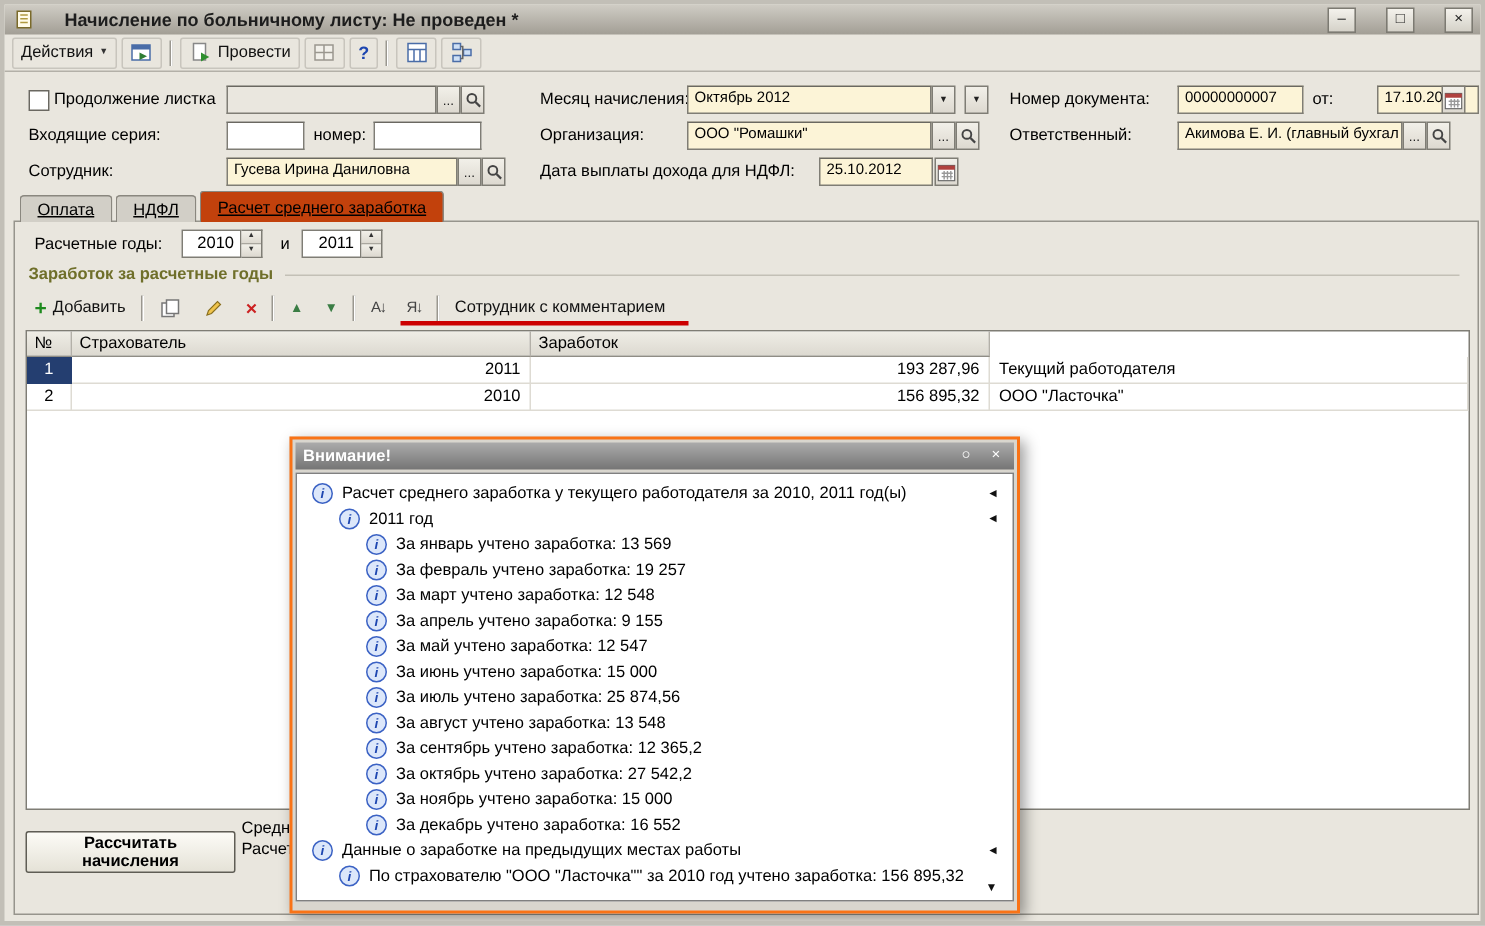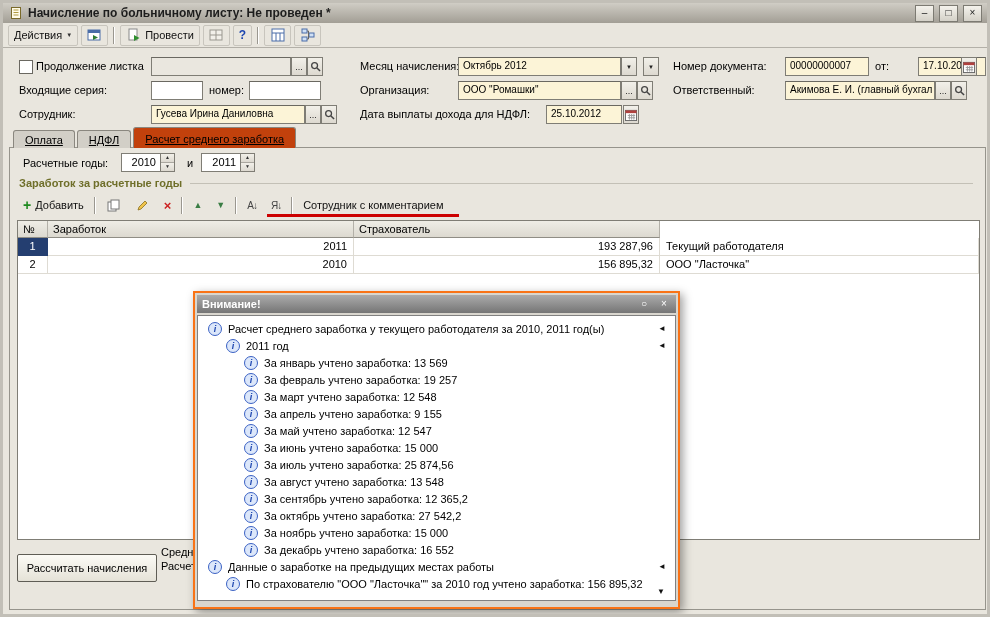--- a/index.html
+++ b/index.html
@@ -1,18 +1,18 @@
 <!DOCTYPE html>
 <html><head>
 <meta charset="utf-8">
 <style>
   html,body{margin:0;padding:0;background:#fff;font-family:"Liberation Sans",sans-serif;}
   .window{position:relative;width:990px;height:617px;background:#e9e6de;border:3px solid #c2bfb7;outline:1px solid #6e6c64;box-sizing:border-box;overflow:hidden;}
   
-  .titlebar{position:absolute;left:0;top:0;right:0;height:20px;background:linear-gradient(#d0cdc5,#a29e95);display:flex;align-items:center;gap:5px;padding:0 5px;box-sizing:border-box;}
+  .titlebar{position:absolute;left:0;top:0;right:0;height:20px;background:linear-gradient(#d0cdc5,#a29e95);display:flex;align-items:center;gap:20px;padding:0 5px;box-sizing:border-box;}
   .titlebar .title{flex:1;font-size:12px;font-weight:bold;color:#1d1d1d;white-space:nowrap;overflow:hidden;}
   .win-btn{width:17px;height:15px;background:linear-gradient(#f4f2ec,#d4d1c8);border:1px solid #7c7a72;font-size:10px;line-height:13px;text-align:center;color:#222;cursor:pointer;}
   
   .toolbar{position:absolute;left:0;top:20px;right:0;height:25px;display:flex;align-items:center;gap:3px;padding:0 5px;border-bottom:1px solid #b3b0a8;box-sizing:border-box;}
   .tb-btn{height:21px;display:flex;align-items:center;gap:4px;padding:0 5px;font-size:11px;background:transparent;border:1px solid #c8c5bd;border-radius:2px;cursor:pointer;color:#111;font-family:inherit;}
   .sep{width:1px;height:17px;background:#9a978f;border-right:1px solid #fff;margin:0 2px;}
   .ic{display:inline-flex;align-items:center;justify-content:center;width:15px;height:15px;font-size:11px;}
   .dd-arrow{font-size:6px;color:#333;}
   .help-q{color:#1d46b0;font-weight:bold;font-size:12px;}
   
@@ -48,21 +48,21 @@
   
   .tbl{position:absolute;left:14px;top:217px;width:963px;height:320px;background:#fff;border:1px solid #7f7d75;box-sizing:border-box;overflow:hidden;}
   .thead,.trow{display:grid;grid-template-columns:30px 306px 306px 1fr;}
   .hcell{background:linear-gradient(#efede6,#dcd9d0);border-right:1px solid #b3b0a8;border-bottom:1px solid #8f8d85;font-size:11px;padding:2px 5px;white-space:nowrap;overflow:hidden;cursor:pointer;}
   .trow{height:18px;}
   .cell{border-right:1px solid #dedbd3;border-bottom:1px solid #dedbd3;font-size:11px;padding:2px 6px;white-space:nowrap;overflow:hidden;box-sizing:border-box;cursor:default;}
   .cell.right{text-align:right;}
   .cell.numc{text-align:center;padding:2px 2px;}
   .cell.current{background:#243e70;color:#fff;border-color:#243e70;}
   
-  .btn1c{position:absolute;left:14px;top:551px;width:140px;height:28px;background:linear-gradient(#fcfbf6,#e5e2d7);border:1px solid #5f5d55;border-radius:2px;font-size:11px;cursor:pointer;font-family:inherit;color:#000;}
+  .btn1c{position:absolute;left:14px;top:551px;width:140px;height:28px;background:linear-gradient(#fcfbf6,#e5e2d7);border:1px solid #5f5d55;border-radius:2px;font-size:11px;cursor:pointer;font-family:inherit;color:#000;font-weight:bold;}
   .clip{position:absolute;font-size:11px;color:#000;white-space:nowrap;overflow:hidden;width:38px;}
   
   .popup{position:absolute;left:190px;top:288px;width:487px;height:318px;background:#d9d6ce;border:2px solid #f97316;box-shadow:3px 3px 9px rgba(0,0,0,.38);z-index:50;box-sizing:border-box;padding:2px;}
   .ptitle{height:18px;background:linear-gradient(#ababab,#757575);display:flex;align-items:center;gap:6px;padding:0 5px;cursor:move;}
   .ptitle .pt{flex:1;color:#fff;font-weight:bold;font-size:11px;}
   .pbtn{color:#fff;font-size:10px;width:14px;text-align:center;cursor:pointer;line-height:14px;}
   .pbody{position:relative;background:#fff;border:1px solid #808080;height:calc(100% - 24px);margin-top:2px;overflow:hidden;padding:4px 0;box-sizing:border-box;}
   .msg{display:flex;align-items:center;height:17px;font-size:11px;padding-left:calc(10px + var(--ind,0)*18px);position:relative;white-space:nowrap;cursor:default;}
   .iico{flex:none;width:12px;height:12px;border-radius:50%;border:1px solid #3b62c4;background:#dce7fa;color:#1d46b0;font-size:9px;font-weight:bold;font-style:italic;display:flex;align-items:center;justify-content:center;margin-right:6px;}
   .mk{position:absolute;right:9px;top:4px;font-size:8px;color:#111;}
@@ -316,23 +316,23 @@
   </div>
 
   <div class="annot" style="background: rgb(204, 0, 0);"></div>
 
   <div class="tbl">
     <div class="thead">
 
         <div class="hcell">№</div>
 
 
+        <div class="hcell">Страхователь</div>
+
         <div class="hcell">Заработок</div>
-
-        <div class="hcell">Страхователь</div>
       </div>
     <div>
 
         <div class="trow">
           <div class="cell numc current">1</div>
           <div class="cell right">2011</div>
           <div class="cell right">193 287,96</div>
           <div class="cell">Текущий работодателя</div>
         </div>
 

